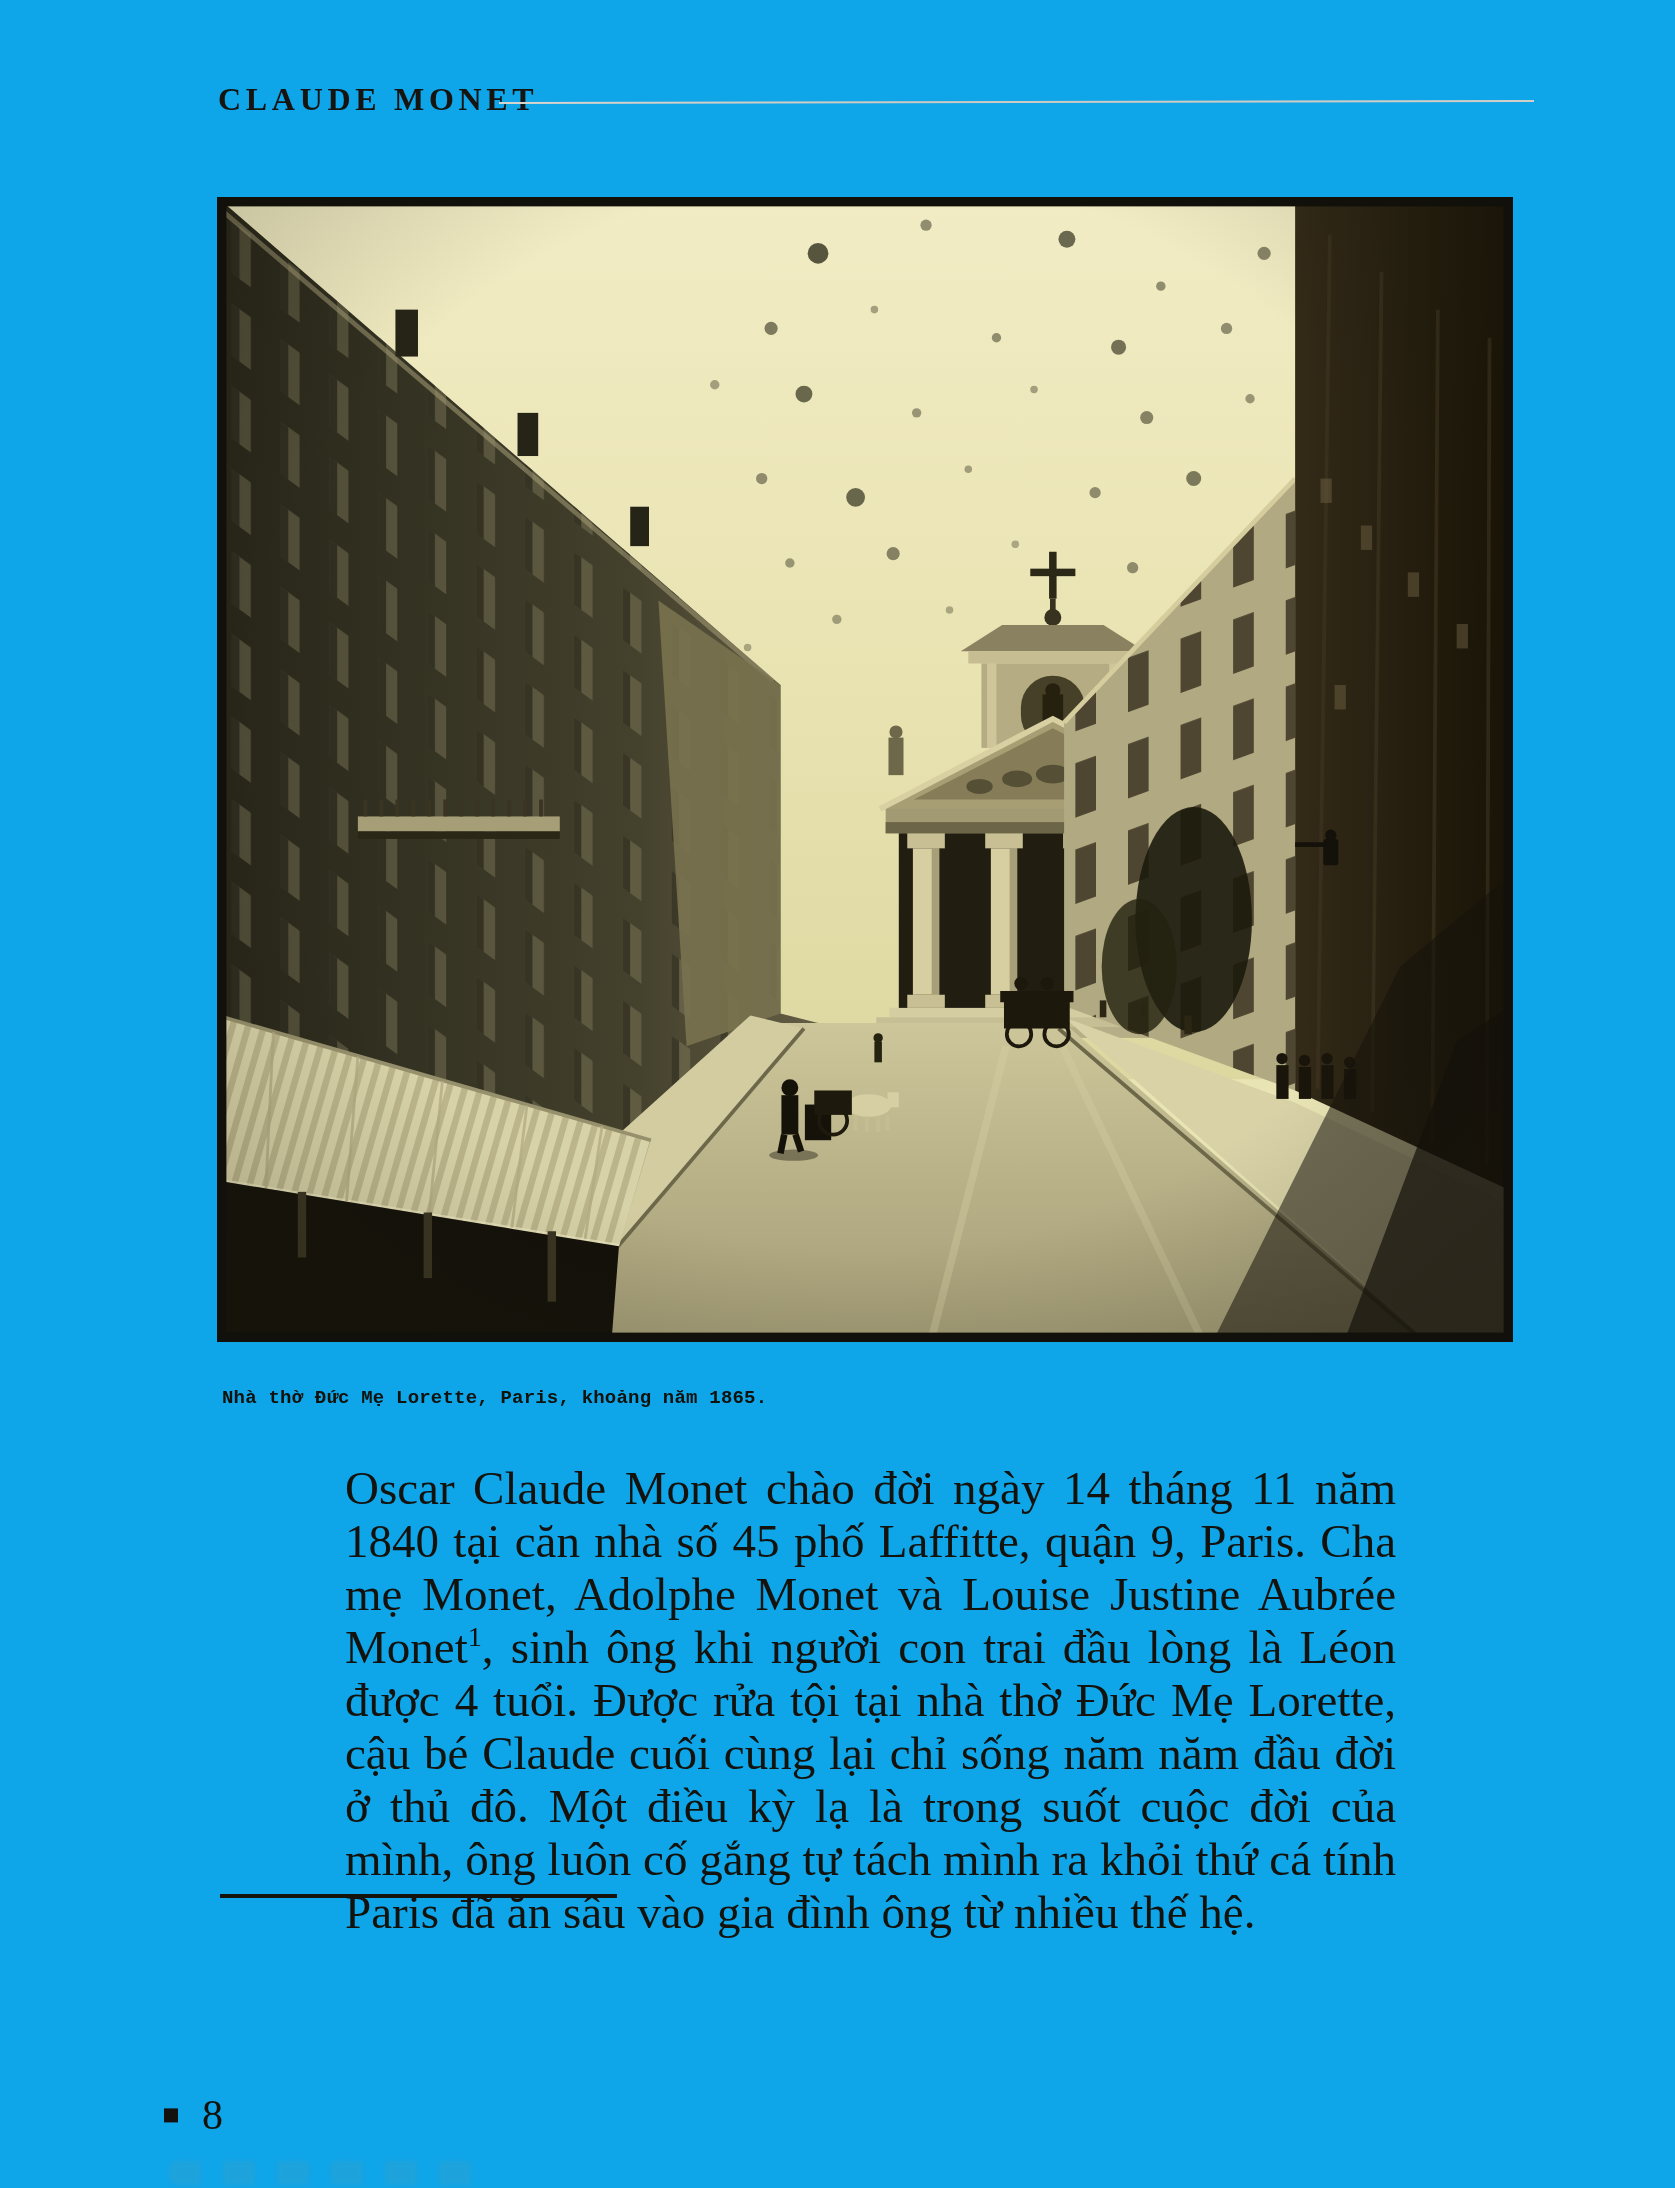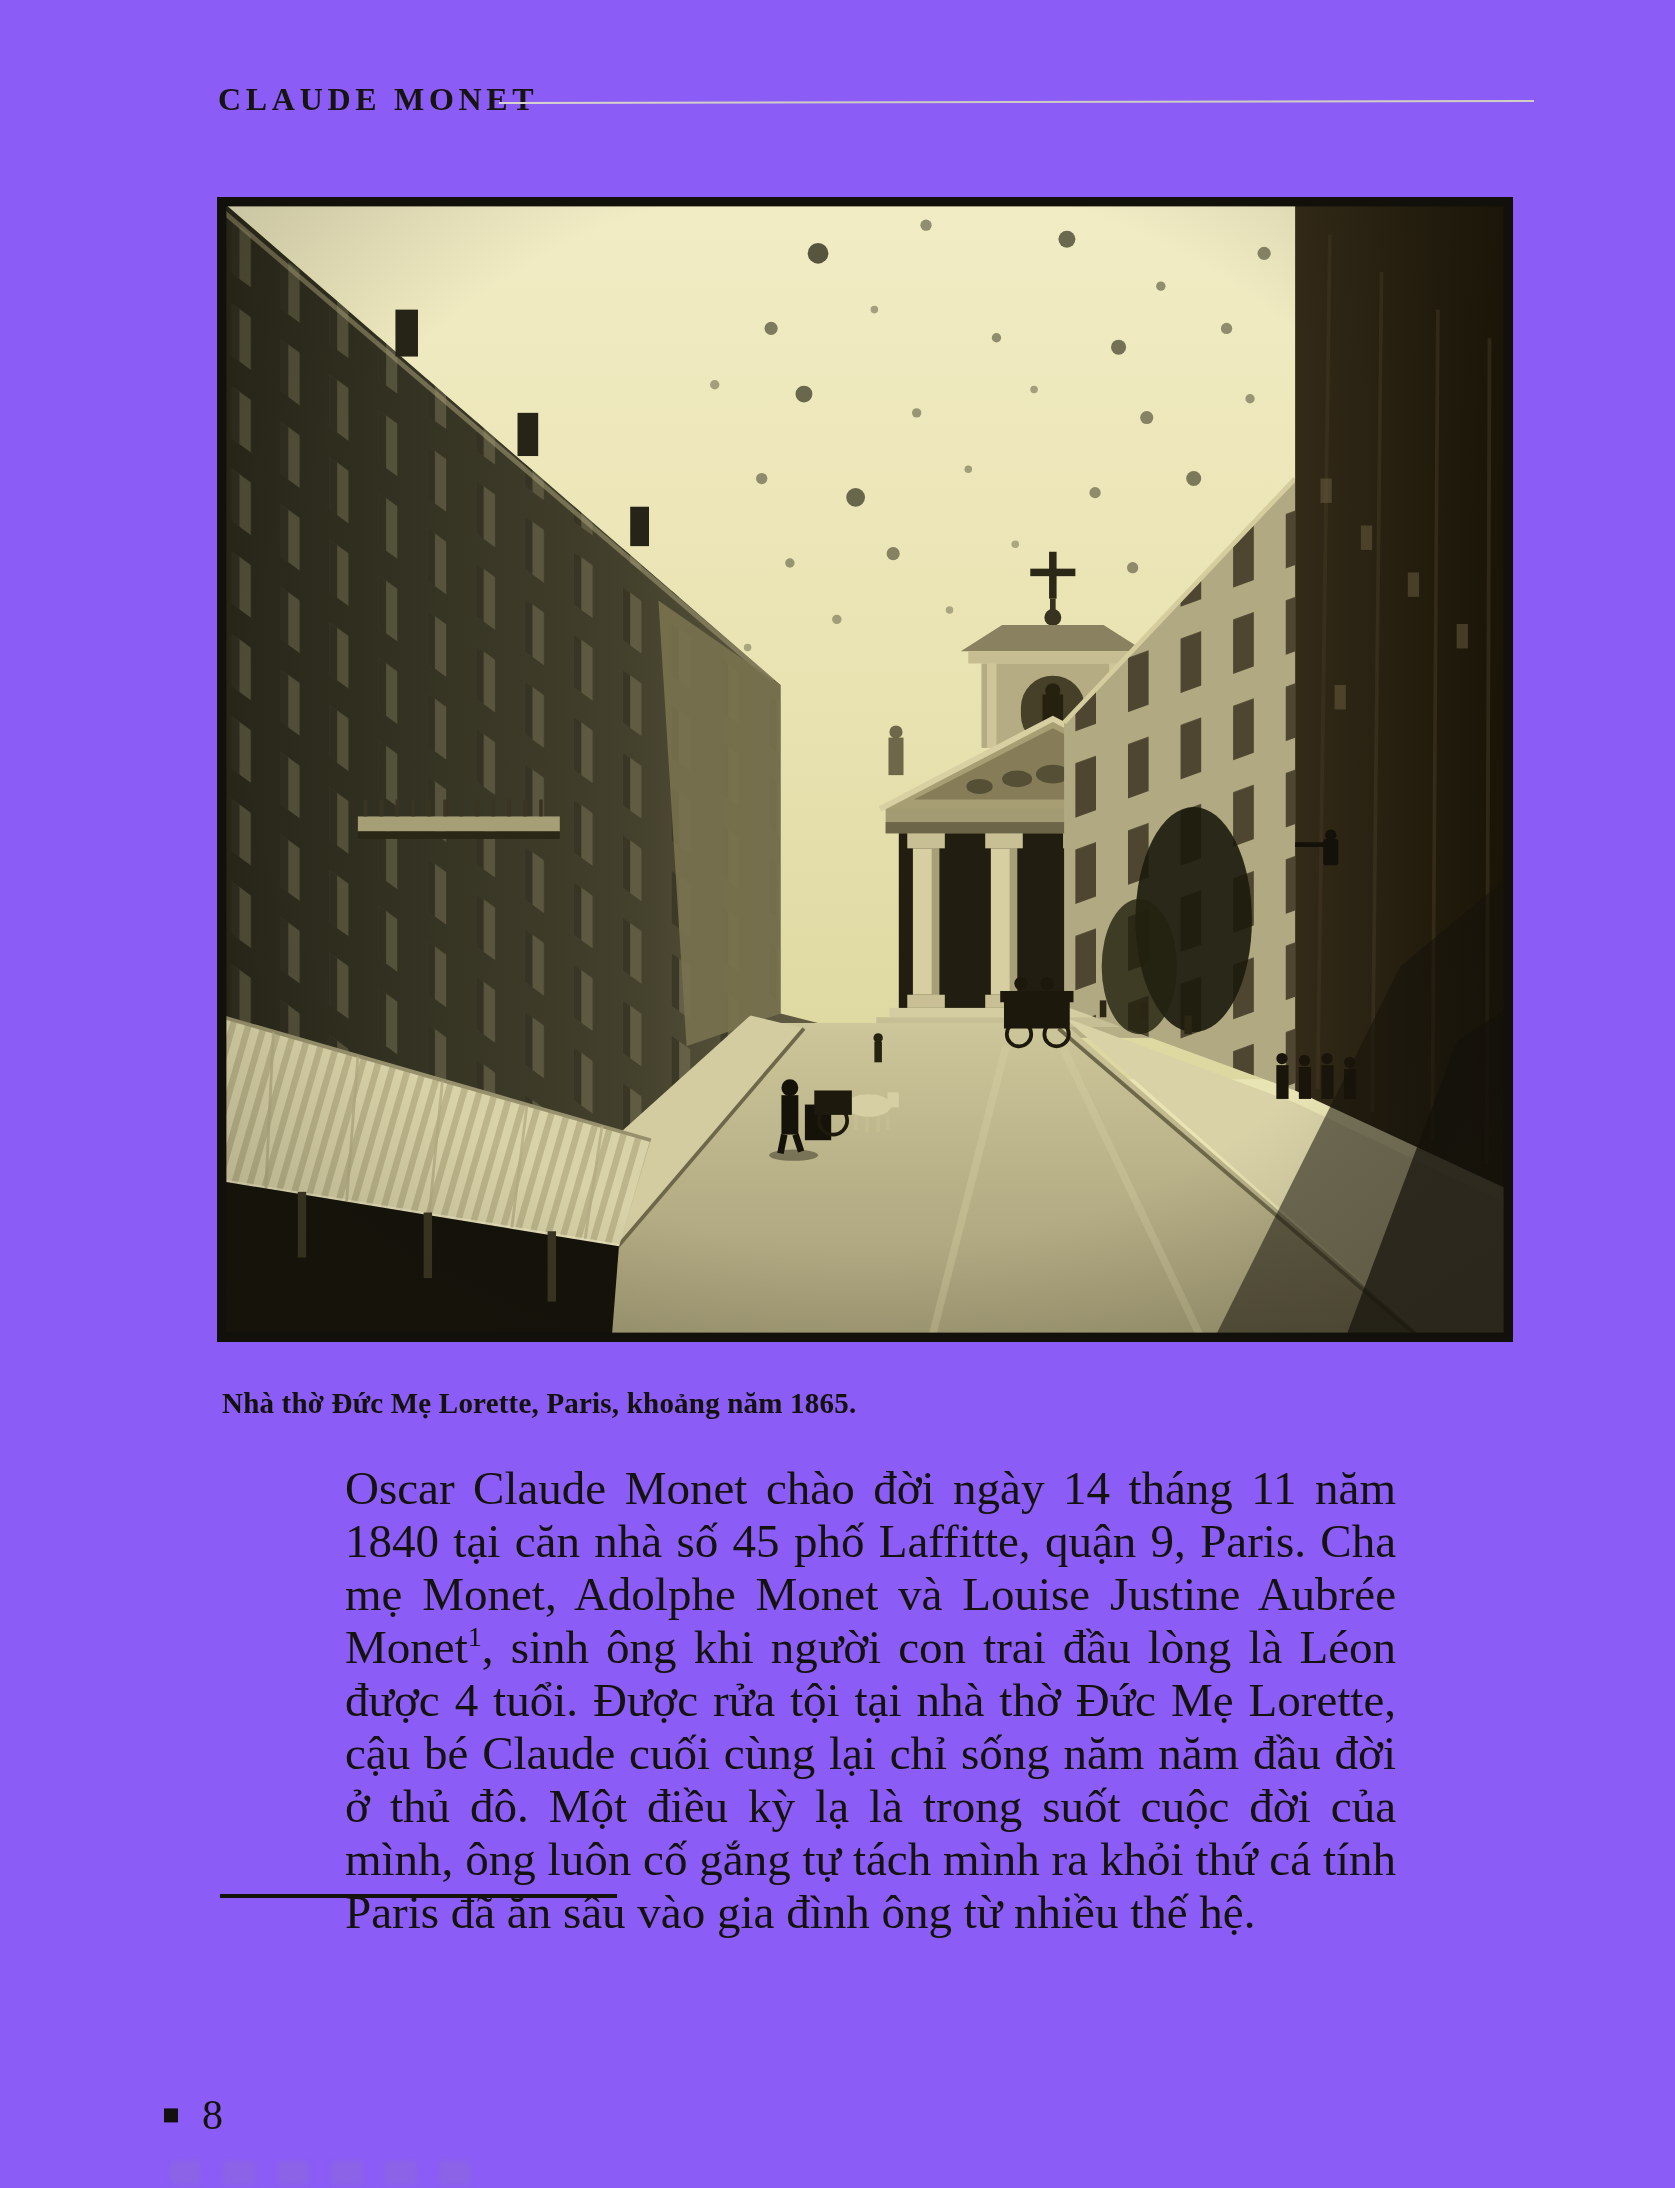--- a/index.html
+++ b/index.html
@@ -1,19 +1,19 @@
 <!DOCTYPE html>
 <html style="font-size:15px"><head>
 <meta charset="utf-8">
 <style>
   html,body{margin:0;padding:0;}
   body{background:#ffffff;}
   .page{
     position:relative; width:1675px; height:2189px;
-    background:#8b5cf6; overflow:hidden;
+    background:#0ea5e9; overflow:hidden;
     font-family:"Liberation Serif", serif; color:#1b1914;
   }
   
   .running-head{position:absolute; left:218px; top:81px; width:1321px; height:41px;}
   .head-title{
     font-family:"Liberation Serif", serif; font-weight:700;
     font-size:32px; letter-spacing:4.7px; color:#161410; line-height:37px;
   }
   .head-rule{
     position:absolute; left:281px; top:19.7px; width:1035px; height:1.9px;
@@ -21,22 +21,22 @@
     transform:rotate(-0.12deg);
   }
   
   .photo-frame{
     position:absolute; left:217px; top:197px; width:1296px; height:1145px;
     background:#e9e4b4;
   }
   .photo-frame svg{display:block; width:100%; height:100%;}
   .photo-caption{
     position:absolute; left:222px; top:1387px; width:1031px;
-    font-family:Liberation Serif, serif; font-weight:600;
-    font-size:29px; color:#12110c; letter-spacing:0.2px;
+    font-family:Liberation Mono, monospace; font-weight:600;
+    font-size:19px; color:#12110c; letter-spacing:0.2px;
   }
   
   .body-text{
     position:absolute; left:345px; top:1462px; width:1051px;
     font-size:47px; line-height:53px; text-align:justify; color:#14120d;
   }
   .body-text p{margin:0;}
   .body-text sup{font-size:60%; line-height:0; vertical-align:super;}
   
   .footnote-rule{

